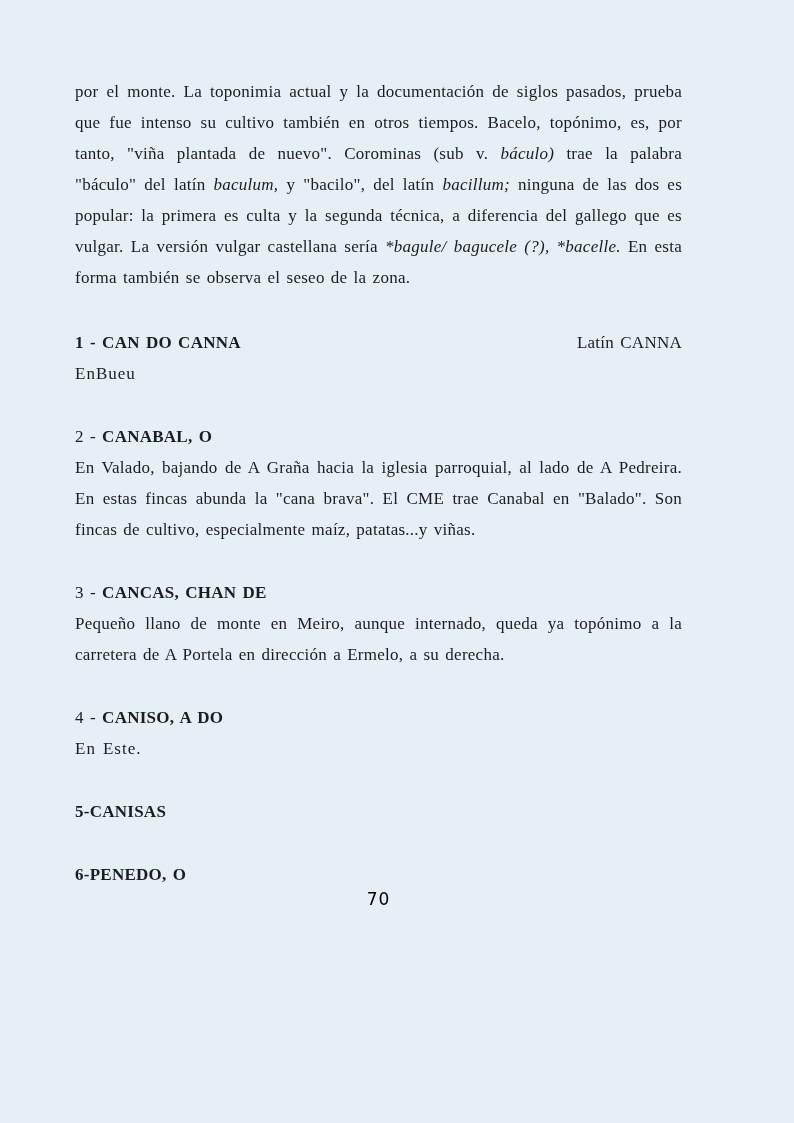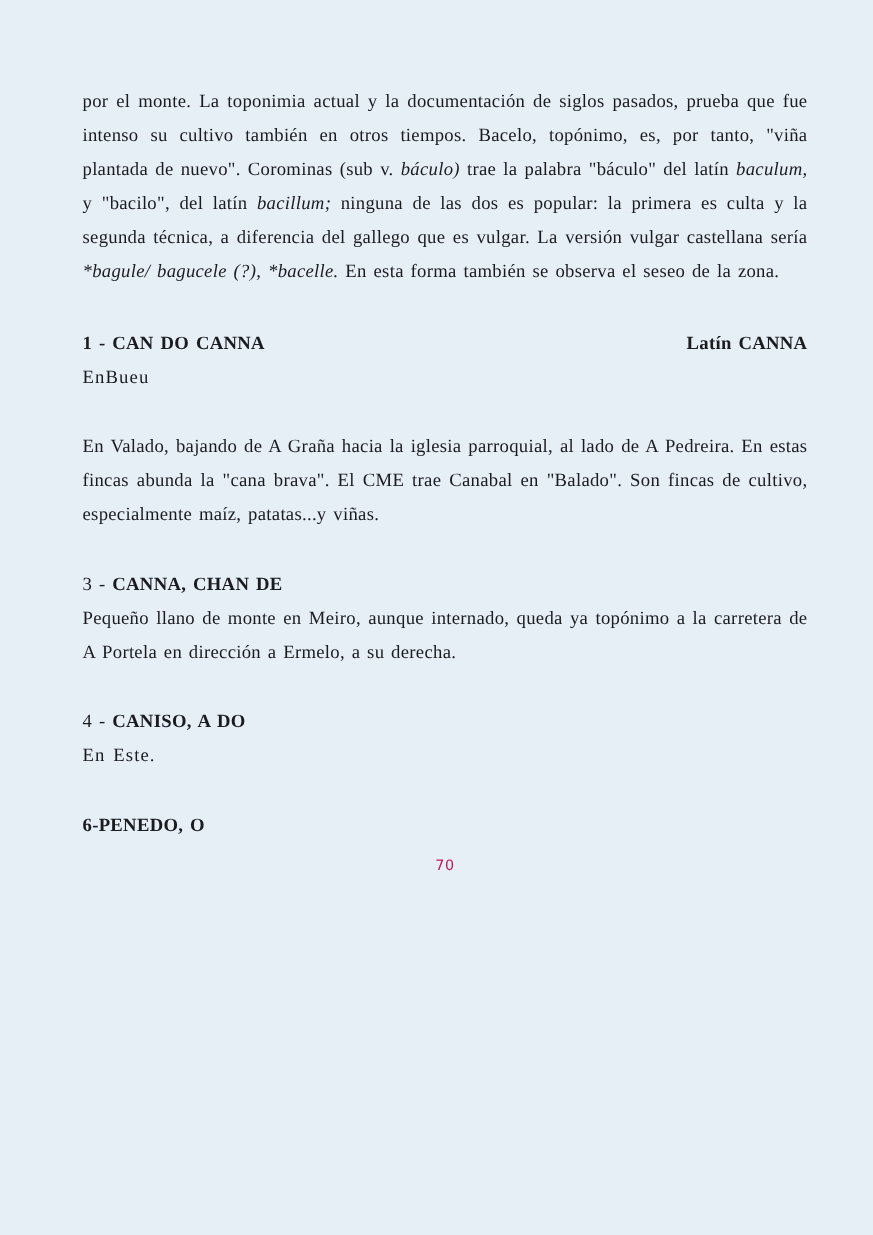--- a/index.html
+++ b/index.html
@@ -9,21 +9,21 @@
   body {
     width: 794px;
     height: 1123px;
     background: #e6eef6;
     overflow: hidden;
   }
   .page {
     box-sizing: border-box;
     width: 794px;
     height: 1123px;
-    padding: 76px 60px 0 75px;
+    padding: 76px 112px 0 75px;
     font-family: "Liberation Serif", "DejaVu Serif", serif;
     font-size: 17px;
     line-height: 31px;
     color: #1b1c20;
     letter-spacing: 0.015em;
     word-spacing: 0.10em;
   }
   .intro {
     margin: 0;
     text-align: justify;
@@ -39,77 +39,82 @@
     display: flex;
     justify-content: space-between;
     align-items: baseline;
     font-weight: bold;
     line-height: 31px;
   }
   .num-regular {
     font-weight: normal;
   }
   .entry-etym {
-    font-weight: bold;
+    font-weight: normal;
     white-space: nowrap;
     text-align: right;
   }
   .entry-body {
     text-align: justify;
     text-align-last: left;
   }
   .entry-body-short {
     text-align: right;
     letter-spacing: 0.06em;
   }
   .page-number {
-    margin-top: 14px;
     text-align: center;
     font-family: "DejaVu Sans", "Liberation Sans", sans-serif;
-    font-size: 13px;
+    font-size: 17px;
     line-height: 18px;
-    color: #be185d;
+    color: #000000;
     letter-spacing: 0.05em;
   }
   i { font-style: italic; }
 </style>
 </head>
 <body style="background: rgb(230, 238, 246);">
 
 <div class="page" style="color: rgb(27, 28, 32);">
 
   <p class="intro"><span>por el monte.  La toponimia actual y la documentación de siglos  pasados, prueba que fue intenso su cultivo también en otros tiempos.  Bacelo, topónimo, es, por tanto, "viña plantada de nuevo". Corominas (sub v. </span><i>báculo)</i><span> trae la palabra "báculo" del latín </span><i>baculum,</i><span> y "bacilo", del latín </span><i>bacillum;</i><span> ninguna de las dos es popular: la primera es culta y la segunda técnica, a diferencia del gallego que es vulgar. La versión vulgar castellana sería </span><i>*bagule/ bagucele (?), *bacelle.</i><span> En esta forma también se observa el seseo de la zona.</span></p>
 
   <div class="entry entry-first">
     <div class="entry-heading">
       <span><span>1 - </span><span>CAN DO CANNA</span></span>
       <span class="entry-etym">Latín CANNA</span>
     </div>
     <div class="entry-body entry-body-short">EnBueu</div>
   </div>
 
   <div class="entry">
+    <div class="entry-heading">
+      <span><span class="num-regular">2 - </span><span>CANABAL, O</span></span>
+    </div>
     <div class="entry-body">En Valado, bajando de A Graña hacia la iglesia parroquial,  al lado de A Pedreira.  En estas fincas abunda la "cana brava". El  CME  trae  Canabal en  "Balado". Son fincas de cultivo, especialmente maíz, patatas...y viñas.</div>
   </div>
 
   <div class="entry">
     <div class="entry-heading">
-      <span><span class="num-regular">3 - </span><span>CANNA, CHAN DE</span></span>
+      <span><span class="num-regular">3 - </span><span>CANCAS, CHAN DE</span></span>
     </div>
     <div class="entry-body">Pequeño  llano de  monte en  Meiro, aunque  internado,  queda ya  topónimo a la carretera de A Portela en dirección a Ermelo, a su derecha.</div>
   </div>
 
   <div class="entry">
     <div class="entry-heading">
       <span><span class="num-regular">4 - </span><span>CANISO, A DO</span></span>
     </div>
     <div class="entry-body entry-body-short">En  Este.</div>
   </div>
 
   <div class="entry">
+    <div class="entry-heading">
+      <span><span>5-</span><span>CANISAS</span></span>
+    </div>
   </div>
 
   <div class="entry">
     <div class="entry-heading">
       <span><span>6-</span><span>PENEDO, O</span></span>
     </div>
   </div>
 
   <div class="page-number">70</div>
 

